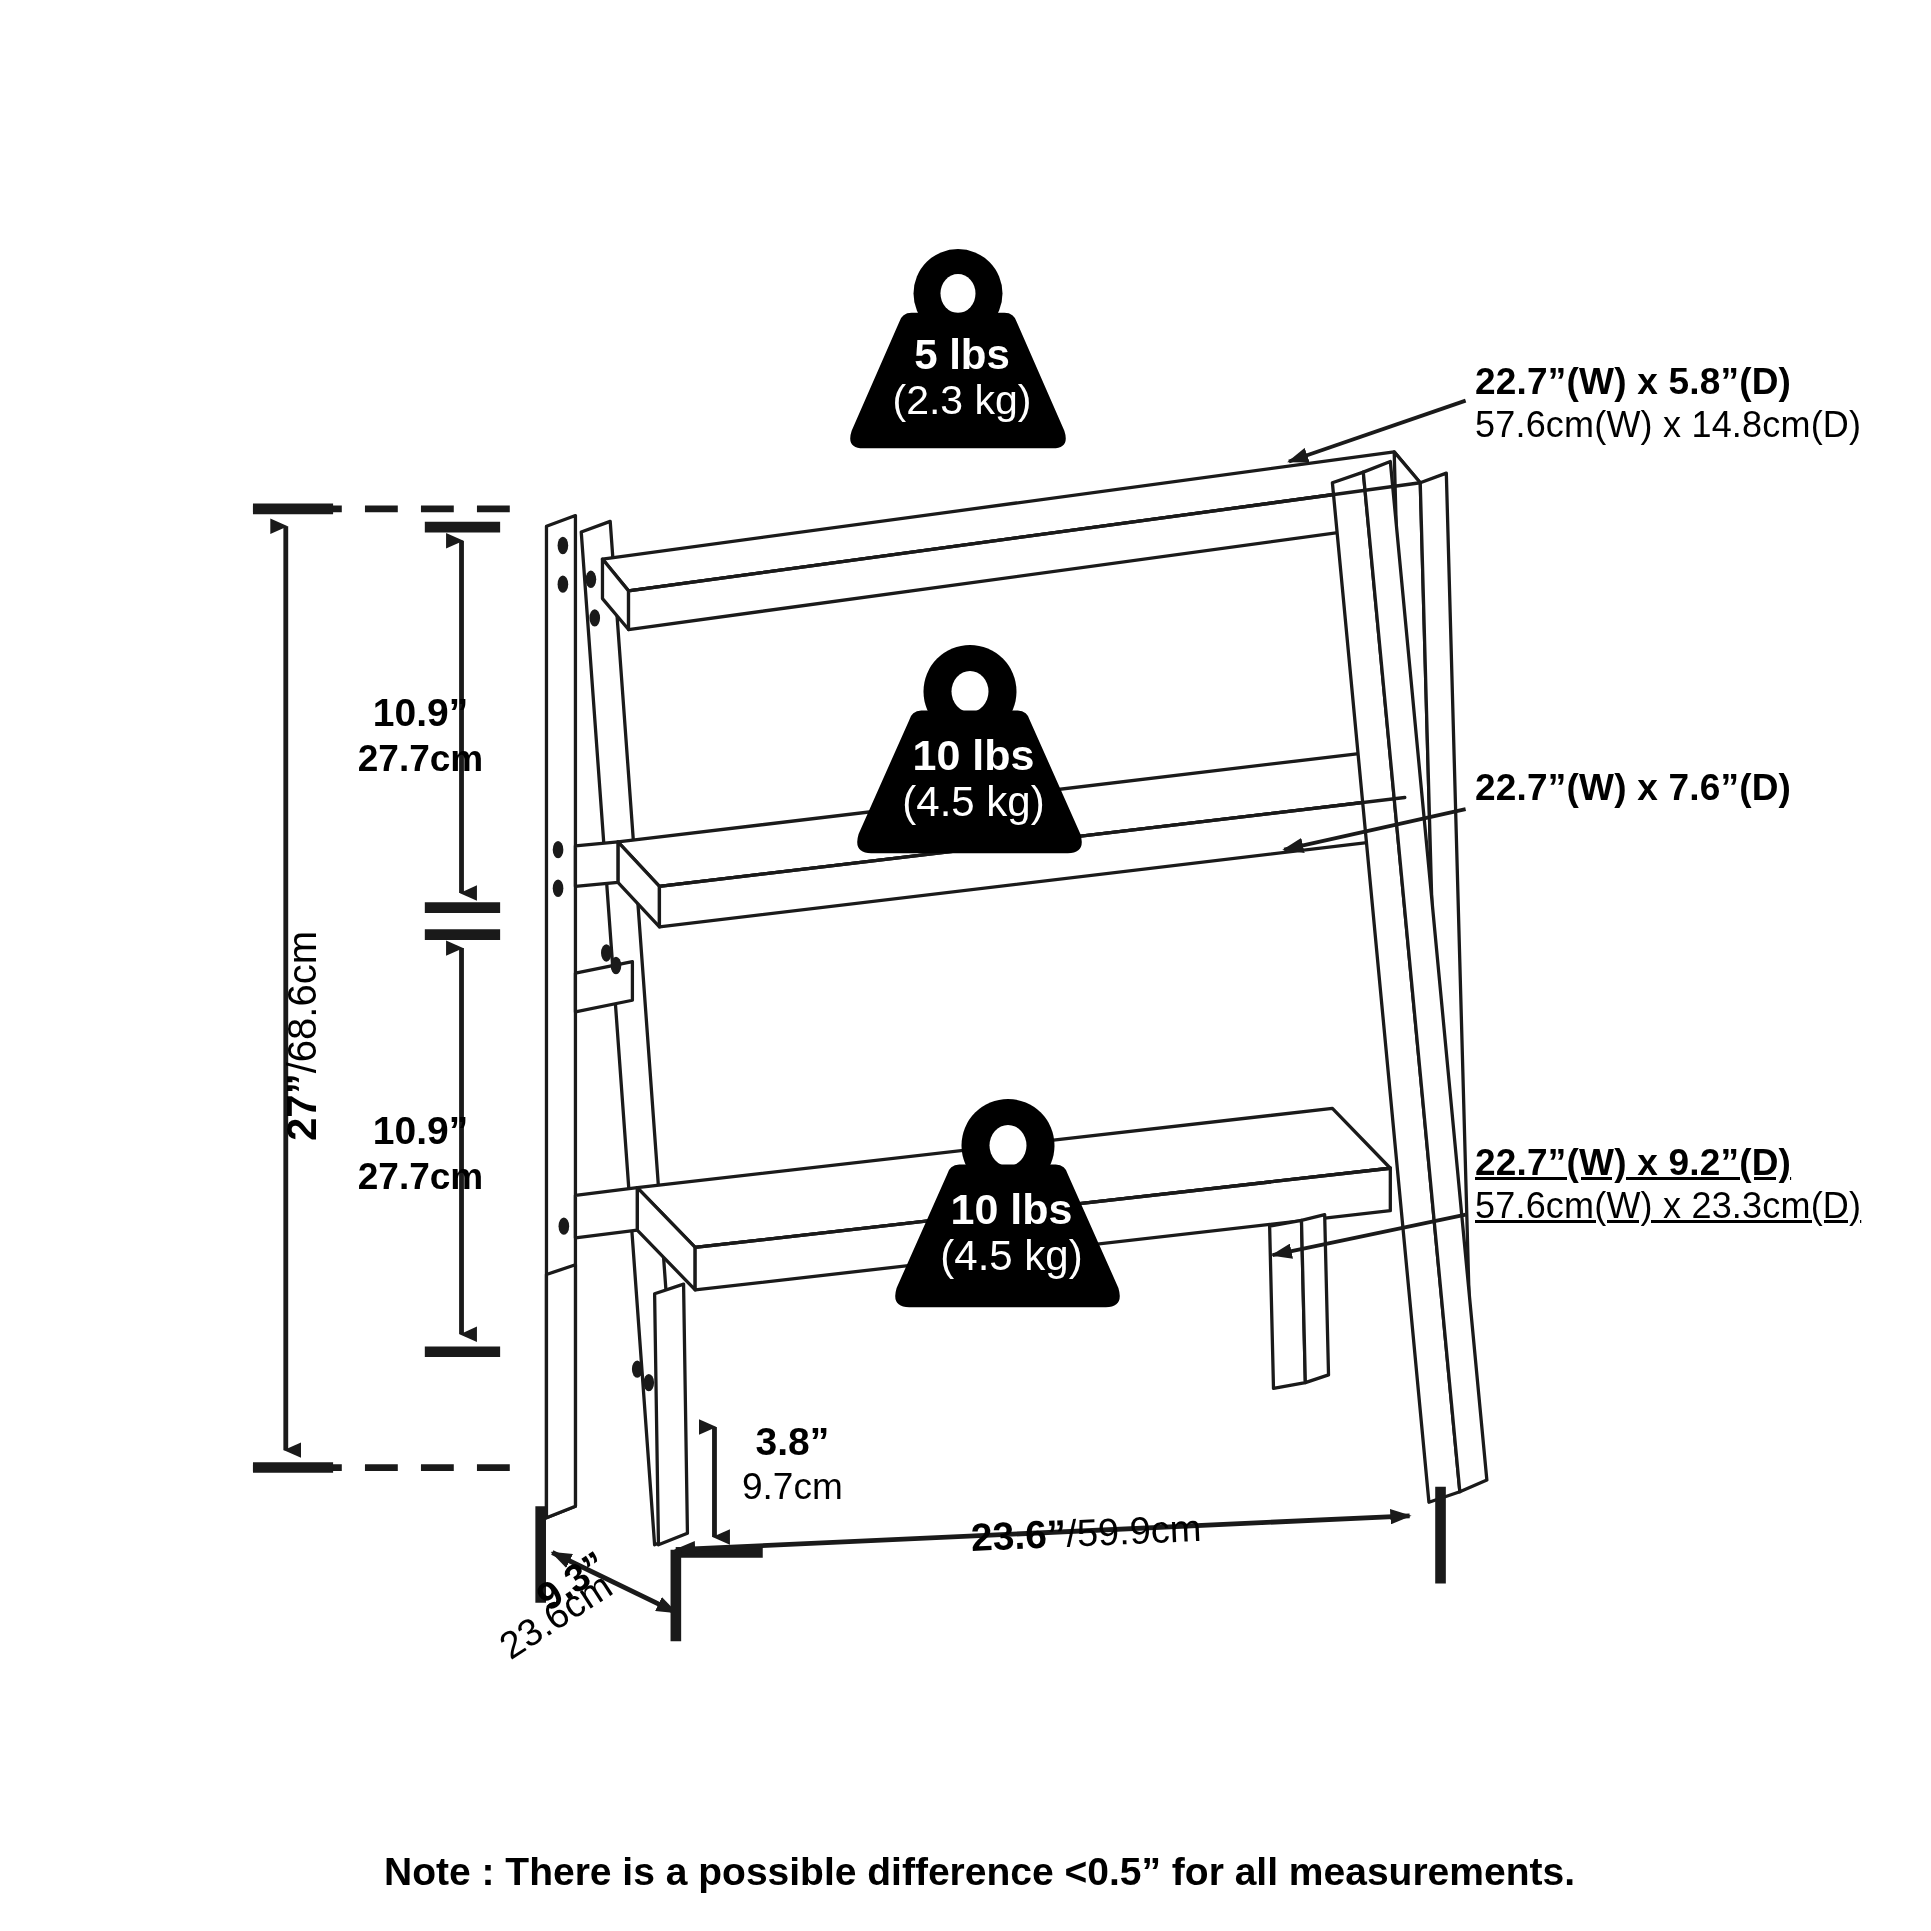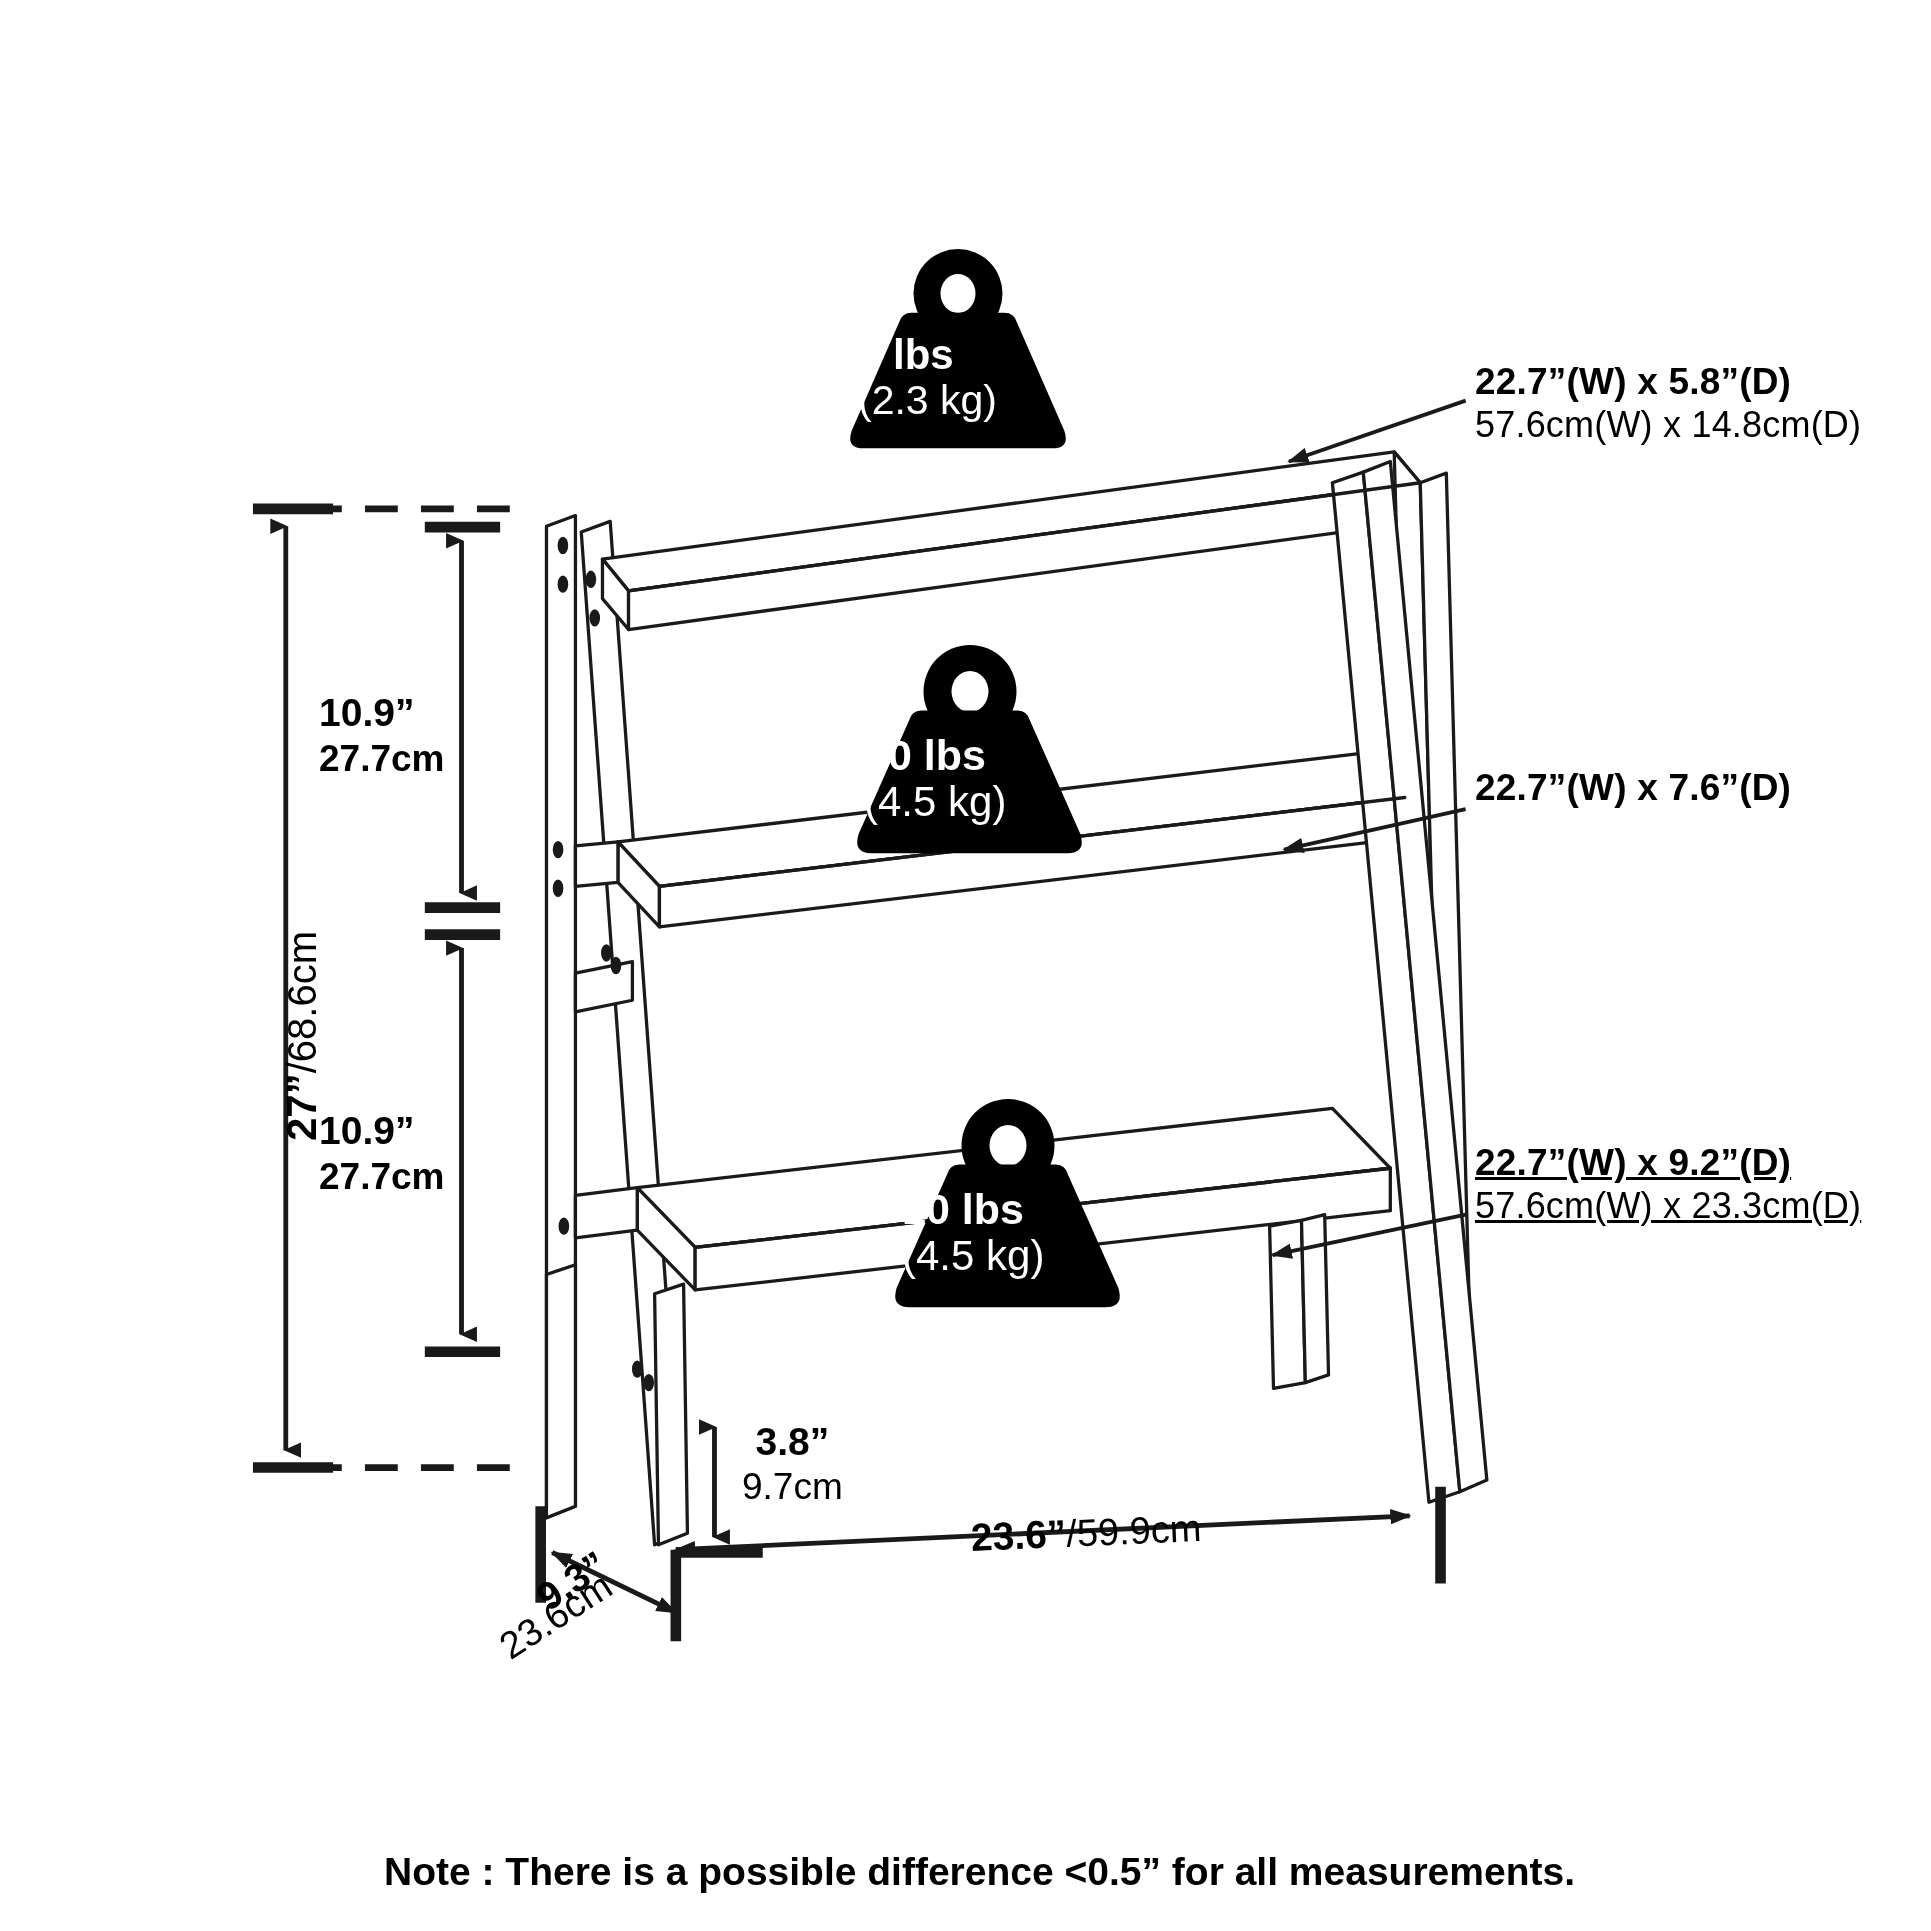--- a/index.html
+++ b/index.html
@@ -8,21 +8,21 @@
        font-family:"Liberation Sans",sans-serif;color:#000;}
   #stage{position:absolute;inset:0;width:1931px;height:1931px;}
   svg.layer{position:absolute;left:0;top:0;width:1931px;height:1931px;overflow:visible;}
 
   
   .callout{position:absolute;white-space:nowrap;margin-top:24px;}
   .callout .l1{font-size:37px;font-weight:bold;letter-spacing:0.2px;line-height:1.18;}
   .callout .l2{font-size:36px;font-weight:normal;letter-spacing:0.2px;line-height:1.18;}
 
   
-  .seglab{position:absolute;white-space:nowrap;}
+  .seglab{position:absolute;text-align:center;white-space:nowrap;}
   .seglab .a{font-size:39px;font-weight:bold;line-height:1.2;}
   .seglab .b{font-size:37px;font-weight:bold;line-height:1.2;}
 
   
   .lab38{position:absolute;white-space:nowrap;}
   .lab38 .a{font-size:39px;font-weight:bold;line-height:1.18;text-align:center;}
   .lab38 .b{font-size:37px;font-weight:normal;line-height:1.18;}
 
   
   .vheight{position:absolute;transform-origin:0 0;white-space:nowrap;}
@@ -40,21 +40,21 @@
   .dlab .b{font-size:38px;font-weight:normal;}
 
   .note{position:absolute;font-size:39px;font-weight:bold;white-space:nowrap;}
 
   
   .badge{position:absolute;}
   .badge .cap{position:absolute;left:50%;transform:translateX(-50%);}
   .badge .ring{width:100%;height:100%;border-radius:50%;background:#000;}
   .badge .hole{position:absolute;border-radius:50%;background:#fff;}
   .badge .body{position:absolute;left:0;top:0;width:100%;height:100%;}
-  .badge .lines{position:absolute;left:16px;width:100%;text-align:left;color:#fff;}
+  .badge .lines{position:absolute;left:4px;width:100%;text-align:center;color:#fff;}
   .badge .w1{font-weight:bold;line-height:1.1;}
   .badge .w2{font-weight:normal;line-height:1.1;}
 </style>
 </head>
 <body>
 
 <div id="stage">
 
   <svg class="layer" viewBox="0 0 2000 2000">
     <g fill="#ffffff" stroke="#1a1a1a" stroke-width="3.4" stroke-linejoin="round" stroke-linecap="round">

